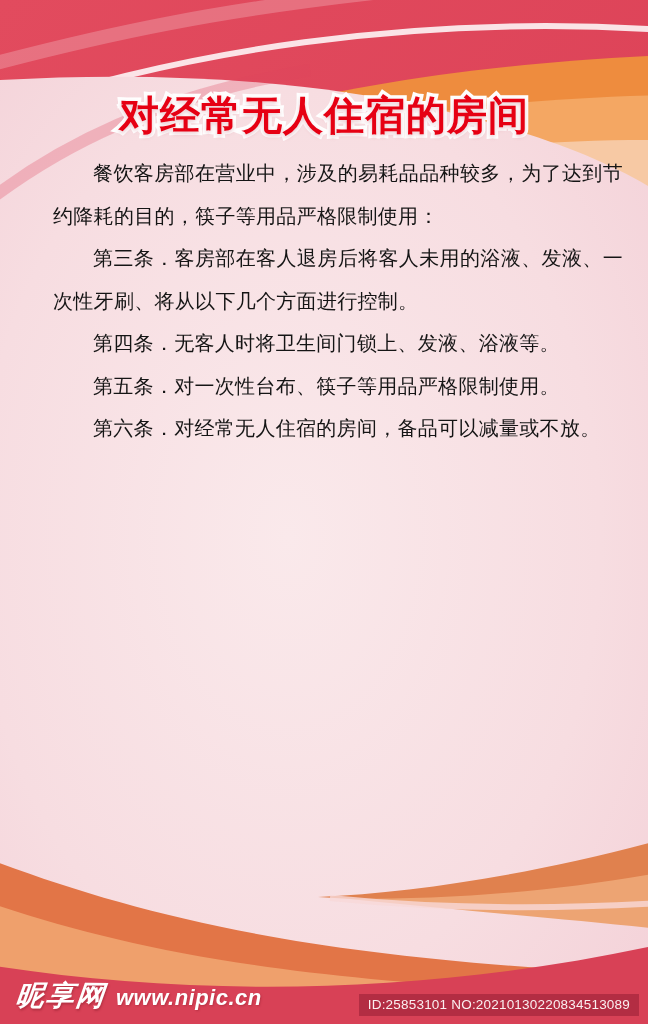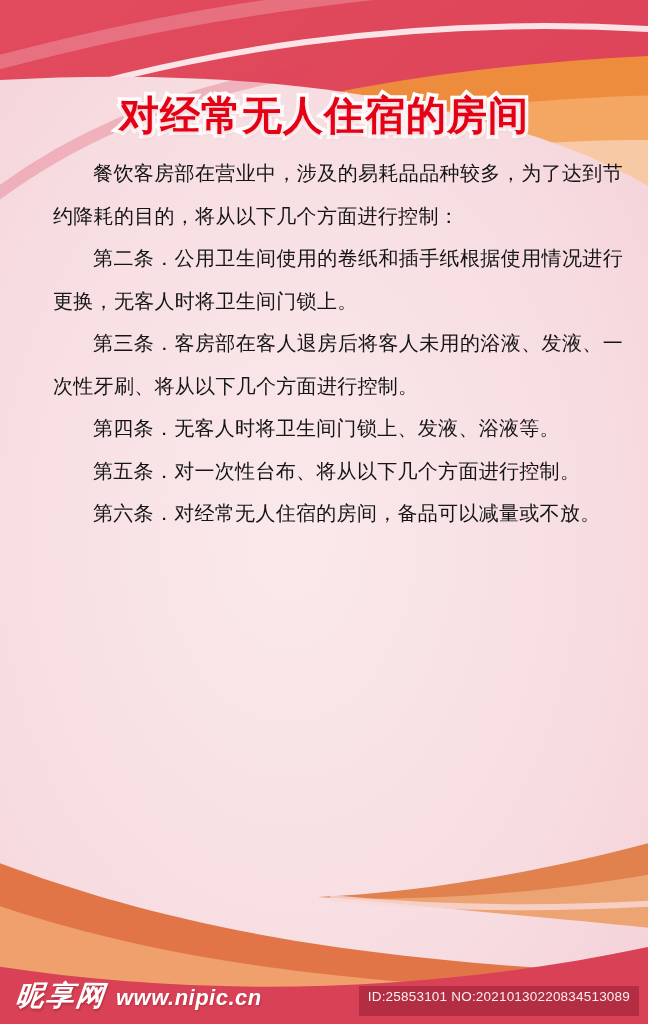--- a/index.html
+++ b/index.html
@@ -47,21 +47,21 @@
   }
   .brand-url{
     font-size:22px;font-weight:800;font-style:italic;letter-spacing:0.5px;
     text-shadow:1px 1px 2px rgba(140,30,45,0.4);
     white-space:nowrap;
   }
   .id-box{
     position:absolute;right:9px;bottom:8px;
     background:rgba(128,18,40,0.42);
     color:#fbeff0;font-size:13.5px;letter-spacing:0.2px;
-    padding:3px 9px 12px 9px;white-space:nowrap;
+    padding:3px 9px 4px 9px;white-space:nowrap;
   }
 </style>
 </head>
 <body>
 
 <div class="stage">
 
   <svg class="bg" viewBox="0 0 648 1024" preserveAspectRatio="none" aria-hidden="true">
     <defs>
       <linearGradient id="crim" x1="0" y1="0" x2="0.6" y2="1">
@@ -95,25 +95,24 @@
 
     <path d="M -30,852 C 140,918 320,962 680,975 L 680,1100 L -30,1100 Z" fill="#e27547"></path>
     <path d="M -30,896 C 130,952 300,986 680,996 L 680,1100 L -30,1100 Z" fill="#efa06c"></path>
 
     <path d="M -30,962 C 180,998 430,998 680,940 L 680,1100 L -30,1100 Z" fill="#d84156"></path>
   </svg>
 
   <h1 class="poster-title">对经常无人住宿的房间</h1>
 
   <div class="policy-body">
-    <p>餐饮客房部在营业中，涉及的易耗品品种较多，为了达到节约降耗的目的，将从以下几个方面进行控制：</p>
-    <p>第二条．公用卫生间使用的卷纸和插手纸根据使用情况进行更换，无客人时将卫生间门锁上。</p>
+    <p>餐饮客房部在营业中，涉及的易耗品品种较多，为了达到节约降耗的目的，筷子等用品严格限制使用：</p>
     <p>第三条．客房部在客人退房后将客人未用的浴液、发液、一次性牙刷、将从以下几个方面进行控制。</p>
     <p>第四条．无客人时将卫生间门锁上、发液、浴液等。</p>
-    <p>第五条．对一次性台布、将从以下几个方面进行控制。</p>
+    <p>第五条．对一次性台布、筷子等用品严格限制使用。</p>
     <p>第六条．对经常无人住宿的房间，备品可以减量或不放。</p>
   </div>
 
   <div class="footer">
     <div class="brand-group">
       <span class="brand-cn">昵享网</span>
       <span class="brand-url">www.nipic.cn</span>
     </div>
     <div class="id-box">ID:25853101 NO:20210130220834513089</div>
   </div>

